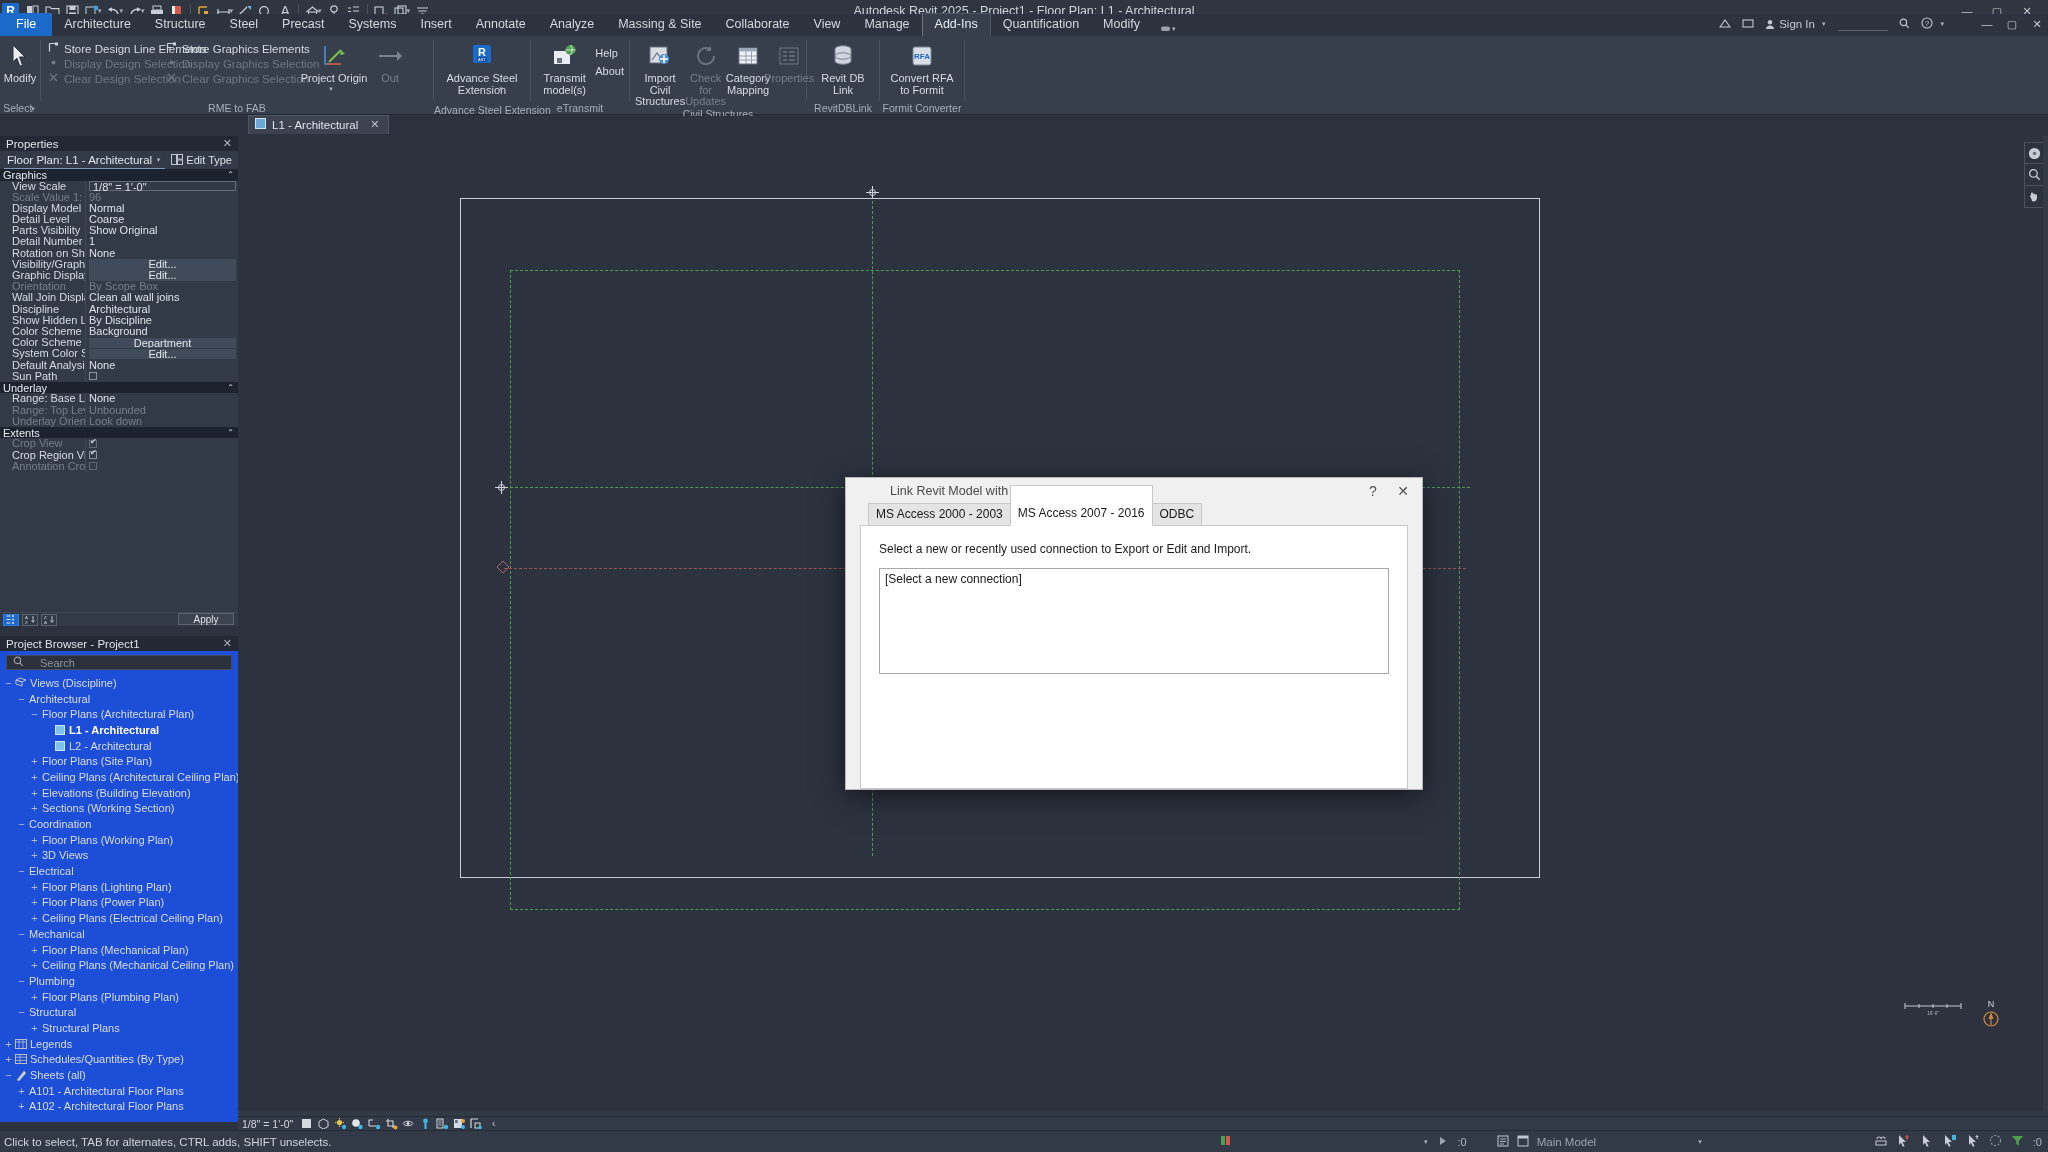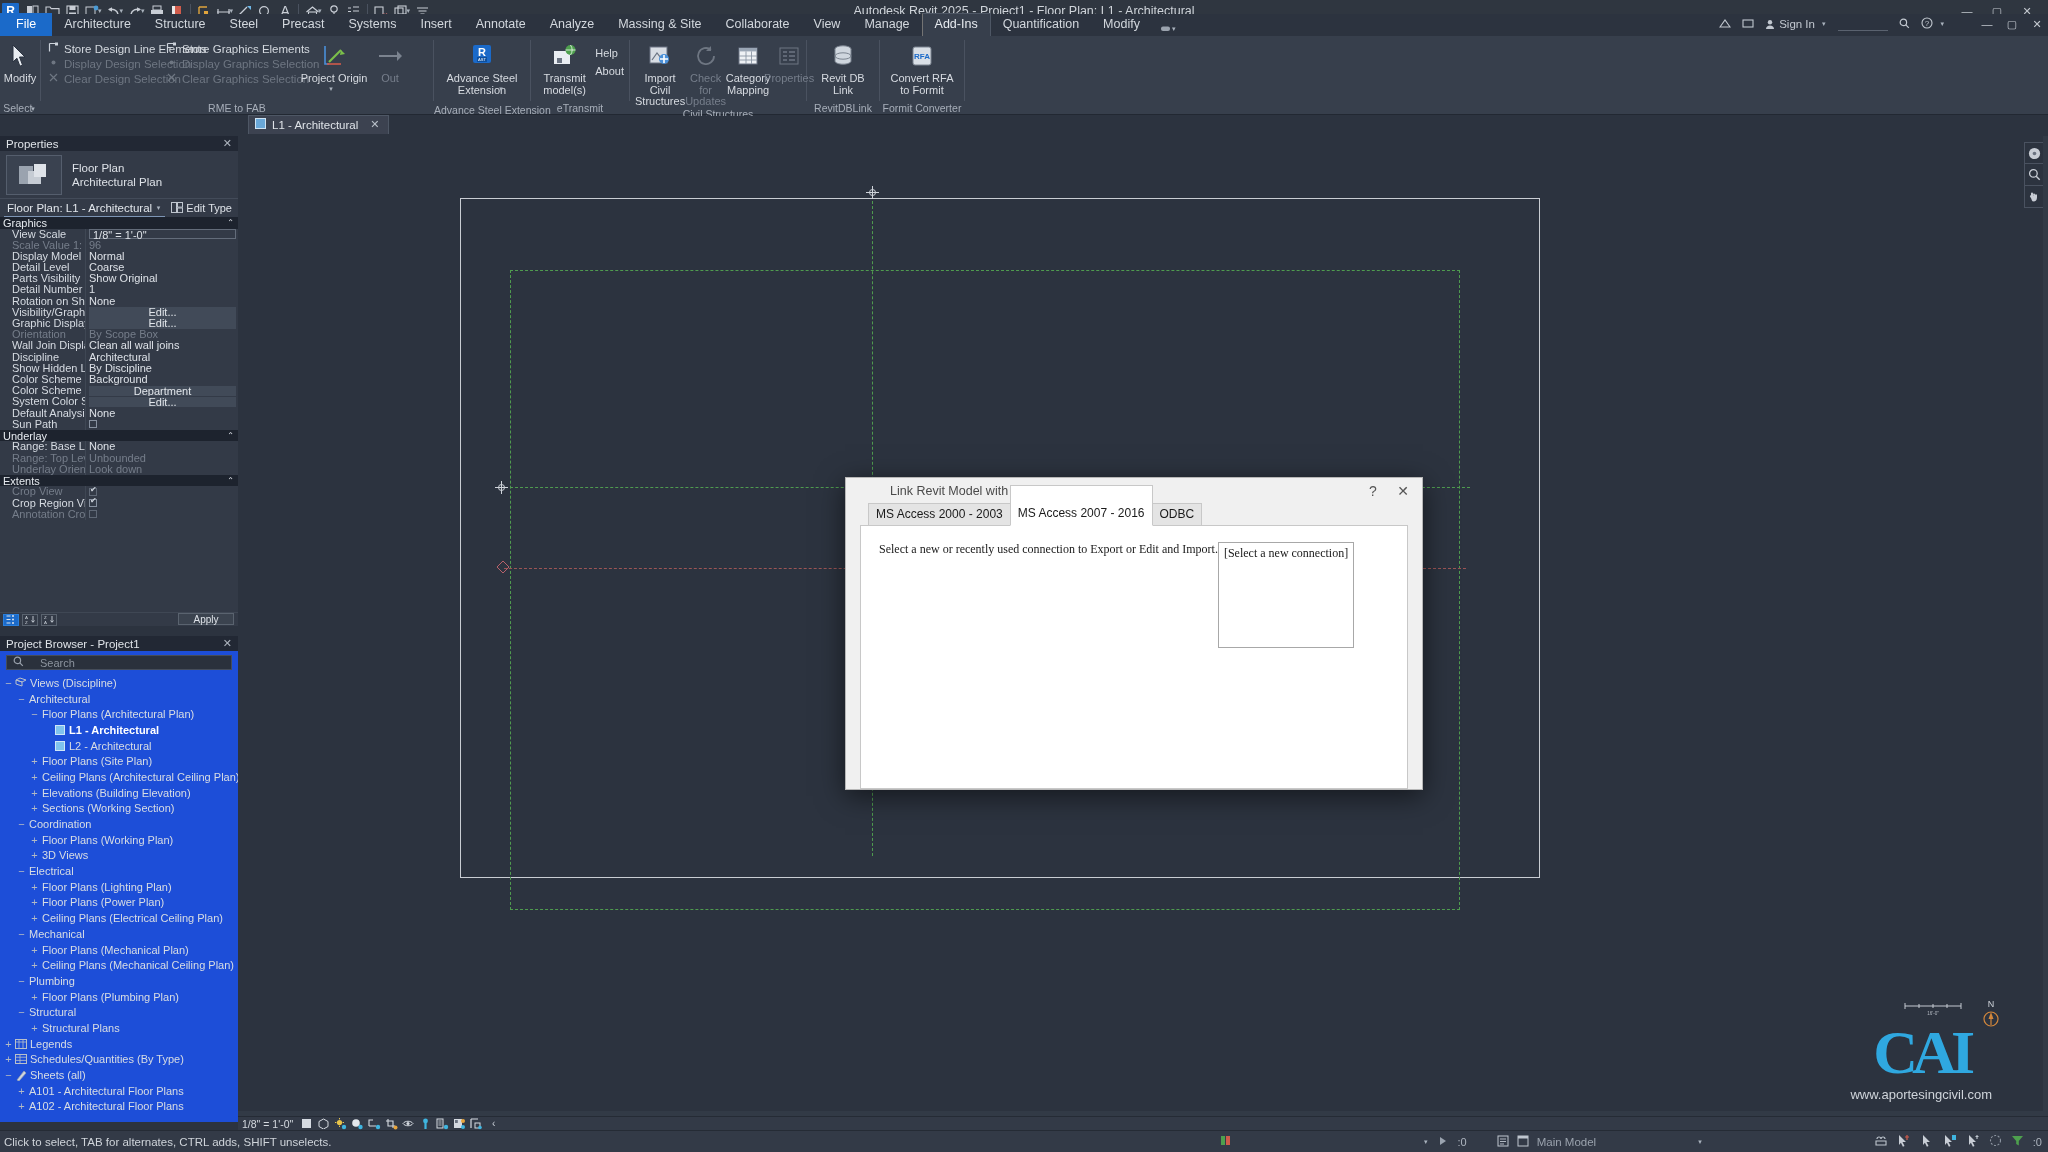--- a/index.html
+++ b/index.html
@@ -260,21 +260,21 @@
   .dtab {
     font-size: 12px; color: #1a1a1a; padding: 3px 7px 4px 7px;
     border: 1px solid #c8c8c8; background: #e4e4e4; margin-right: -1px; line-height: 14px;
   }
   .dtab.active {
     background: #ffffff; border-bottom: 1px solid #ffffff; padding-top: 20px; padding-bottom: 5px;
     position: relative; z-index: 2;
   }
   .tabpage {
     flex: 1; background: #ffffff; border: 1px solid #c8c8c8; margin-top: -1px;
-    padding: 16px 18px 0 18px; display: flex; flex-direction: row; font-family: Liberation Serif, serif;
+    padding: 16px 18px 0 18px; display: flex; flex-direction: column;
   }
   .dlg-hint { font-size: 12px; color: #1a1a1a; margin-bottom: 12px; }
   .conn-list {
     height: 106px; border: 1px solid #a8a8a8; background: #ffffff;
     font-size: 12px; color: #1a1a1a; padding: 3px 5px;
   }
   .dlg-btnrow { display: flex; gap: 12px; justify-content: center; margin-top: 22px; }
   .dlg-btn {
     min-width: 96px; height: 26px; font-size: 12px; color: #1a1a1a;
     background: #fdfdfd; border: 1px solid #c4c4c4; border-radius: 3px;
@@ -725,33 +725,20 @@
       <span class="x">✕</span>
     </div>
   </div>
 
   <div class="prop-palette">
     <div class="palette-hdr">
       <span>Properties</span>
       <span class="cls">✕</span>
     </div>
 
-    <div class="prop-type">
-      <div class="prop-thumb">
-        <svg width="34" height="26" viewBox="0 0 34 26">
-          <rect x="2" y="4" width="14" height="18" fill="#9aa3af"></rect>
-          <rect x="11" y="9" width="13" height="13" fill="#c6ccd4"></rect>
-          <rect x="17" y="2" width="12" height="13" fill="#dfe3e9"></rect>
-        </svg>
-      </div>
-      <div class="prop-type-lbl">
-        <div>Floor Plan</div>
-        <div>Architectural Plan</div>
-      </div>
-    </div>
 
     <div class="prop-selector">
       <div class="prop-sel-box">
         <span>Floor Plan: L1 - Architectural</span>
         <span class="caretmini">▾</span>
       </div>
       <div class="edit-type-btn">
         <span>
           <svg width="12" height="11" viewBox="0 0 12 11">
               <rect x="0.5" y="0.5" width="5" height="10" fill="none" stroke="#bfc6cf"></rect>
@@ -1136,24 +1123,20 @@
       <div style="width:20px;height:22px;background:#3a4estruct;border:1px solid #4a5260;border-top:none;display:flex;align-items:center;justify-content:center;">
         <svg width="13" height="13" viewBox="0 0 13 13">
             <path d="M3 7V3.5a1 1 0 012 0V7m0-2.5a1 1 0 012 0V7m0-1.7a1 1 0 012 0V7.4c0 2.6-1.4 4-3.4 4S4 10 3.2 8.4L2 6.4c-.4-.8.8-1.6 1.3-.8z" fill="#c8cdd5"></path>
           </svg>
       </div>
     </div>
 
     <div style="position:absolute;right:0;top:0;bottom:0;width:5px;background:#323a46;"></div>
     <div style="position:absolute;left:0;right:0;bottom:0;height:5px;background:#323a46;"></div>
 
-    <div class="wm">
-      <div class="wm-logo">CAI</div>
-      <div class="wm-url">www.aportesingcivil.com</div>
-    </div>
   </div>
 
   <div class="viewctl">
     <span class="vc-scale">1/8" = 1'-0"</span>
     <span class="vc-i">
         <svg width="11" height="11" viewBox="0 0 11 11">
           <rect x="1" y="1" width="9" height="9" fill="#d5dae1"></rect>
         </svg>
       </span>
     <span class="vc-i">

